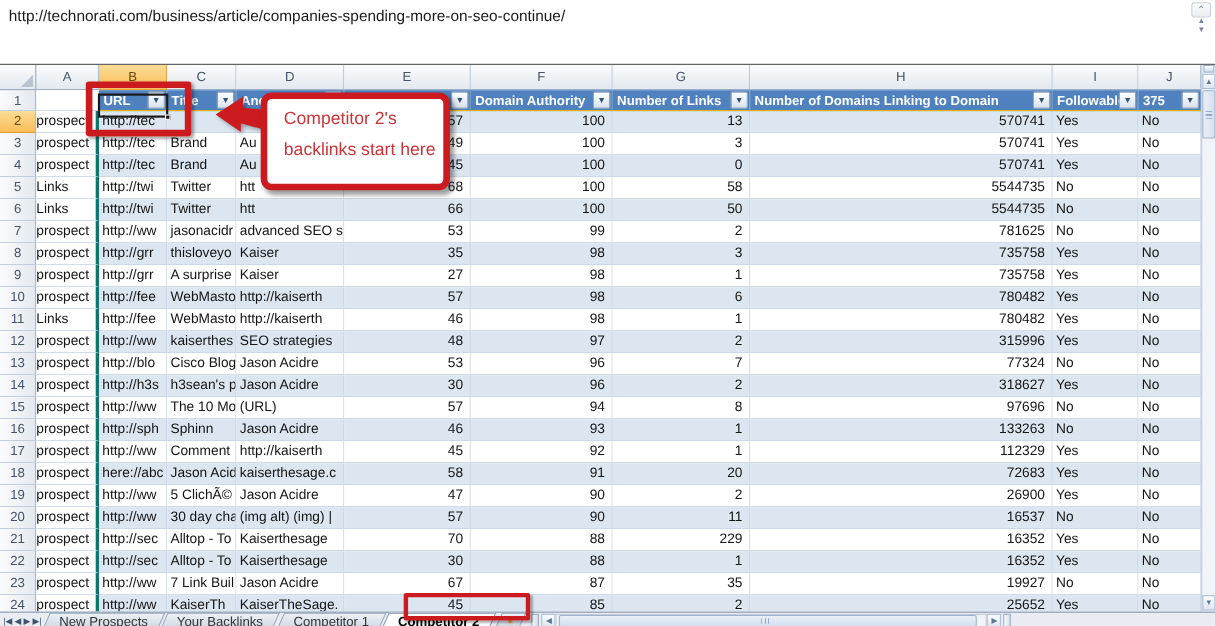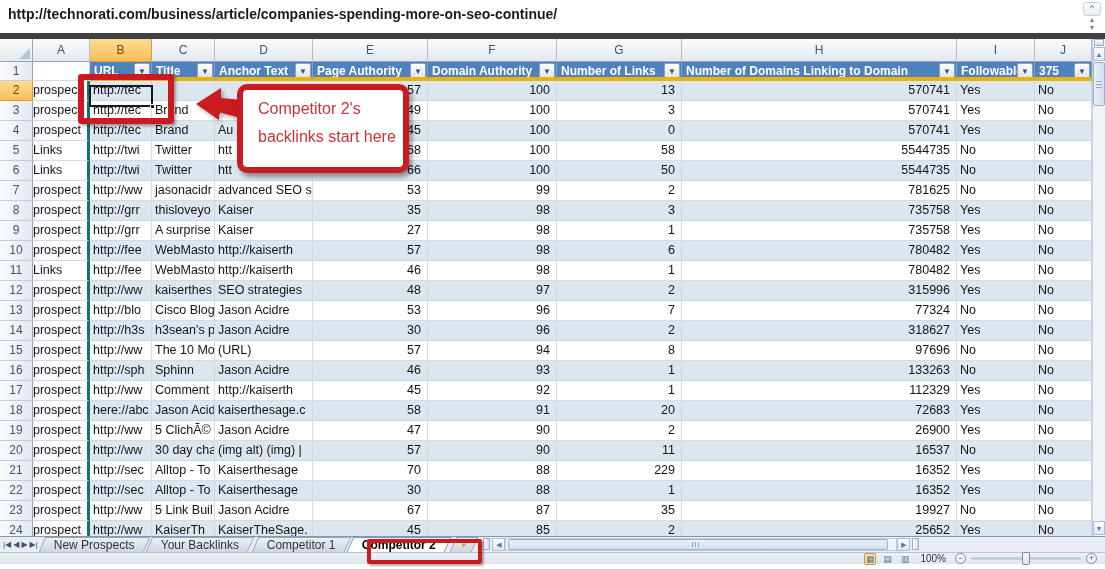--- a/index.html
+++ b/index.html
@@ -1,21 +1,21 @@
 <!DOCTYPE html>
 <html><head>
 <meta charset="utf-8">
 <style>
   * { margin:0; padding:0; box-sizing:border-box; }
   body { background:#888; font-family:"Liberation Sans", sans-serif; }
   .app { position:relative; width:1105px; height:569px; background:#fff; overflow:hidden;
          font-family:"Liberation Sans", sans-serif; }
 
   
-  .formula-bar { position:relative; height:39px; background:#fff; border-bottom:6px solid #404040;font-weight:bold; }
+  .formula-bar { position:relative; height:59px; background:#fff; border-bottom:1px solid #404040; }
   .formula-text { position:absolute; left:8px; top:6px; font-size:14px; color:#1a1a1a; white-space:nowrap; }
   .fb-controls { position:absolute; right:4px; top:2px; width:18px; text-align:center; color:#7b8ba0; }
   .fb-chevron { display:block; font-size:9px; line-height:12px; border:1px solid #c7d0dc; border-radius:3px; background:linear-gradient(#fdfdfe,#e9edf2); }
   .fb-spin { display:block; font-size:7px; line-height:8px; color:#6f839c; }
 
   
   .grid-wrap { position:relative; height:497px; display:flex; }
   .sheet { width:1092px; height:497px; overflow:hidden; background:#fff; }
   .row { display:flex; height:20px; }
   .letters-row { height:23px; }
@@ -36,21 +36,21 @@
       border-left:11px solid transparent; border-bottom:11px solid #B9C4D3; }
 
   .tcell { font-size:12.5px; line-height:19px; padding:0 3px; color:#141414;
       border-right:1px solid #D4DBE8; border-bottom:1px solid #D4DBE8; background:#fff; }
   .acell { font-size:12.5px; line-height:19px; padding:0 0; color:#141414;
       border-right:3px solid #0f766e; border-bottom:1px solid #D4DBE8; background:#fff; }
   .r-even .tcell { background:#DCE6F1; border-right:1px solid #CBD8E8; border-bottom:1px solid #CBD8E8; }
   .num { text-align:right; padding-right:6px; }
 
   .hblue { position:relative; background:#4E81BD; color:#fff; font-weight:bold; font-size:12px;
-      line-height:18px; padding:0 4px; border-right:1px solid #7EA1CB; border-bottom:4px solid #eab308; }
+      line-height:18px; padding:0 4px; border-right:1px solid #7EA1CB; border-bottom:1px solid #eab308; }
   .a1 { background:#fff; border-right:1px solid #D4DBE8; border-bottom:1px solid #D4DBE8; }
   .dd { position:absolute; right:1px; top:1px; width:16px; height:16px; border:1px solid #8EA4C1; border-radius:2px;
       background:linear-gradient(#FDFEFF,#D9E2EE); color:#33506e; font-size:8px; line-height:15px; text-align:center; }
 
   
   .vscroll { position:relative; width:13px; height:497px; background:#F0F3F8; border-left:1px solid #C2CCD9; }
   .vs-split { position:absolute; top:0; left:1px; right:1px; height:7px; background:linear-gradient(#fff,#cfdae8); border:1px solid #9FB1C9; }
   .vs-up { position:absolute; top:8px; left:0; right:0; height:14px; text-align:center; font-size:7px; line-height:14px; color:#5E7897;
       background:linear-gradient(#FBFCFE,#DEE6F1); border:1px solid #AEBFD4; }
   .vs-thumb { position:absolute; top:23px; left:0; right:0; height:44px; background:linear-gradient(90deg,#E9EFF7,#D4DFEE);
@@ -425,21 +425,21 @@
             <div class="cell cF tcell num">88</div>
             <div class="cell cG tcell num">1</div>
             <div class="cell cH tcell num">16352</div>
             <div class="cell cI tcell">Yes</div>
             <div class="cell cJ tcell">No</div>
           </div>
           <div class="row r-odd">
             <div class="cell cN rowhead">23</div>
             <div class="cell cA acell">prospect</div>
             <div class="cell cB tcell">http://ww</div>
-            <div class="cell cC tcell">5 Link Buil</div>
+            <div class="cell cC tcell">7 Link Buil</div>
             <div class="cell cD tcell">Jason Acidre</div>
             <div class="cell cE tcell num">67</div>
             <div class="cell cF tcell num">87</div>
             <div class="cell cG tcell num">35</div>
             <div class="cell cH tcell num">19927</div>
             <div class="cell cI tcell">No</div>
             <div class="cell cJ tcell">No</div>
           </div>
           <div class="row r-even">
             <div class="cell cN rowhead">24</div>

